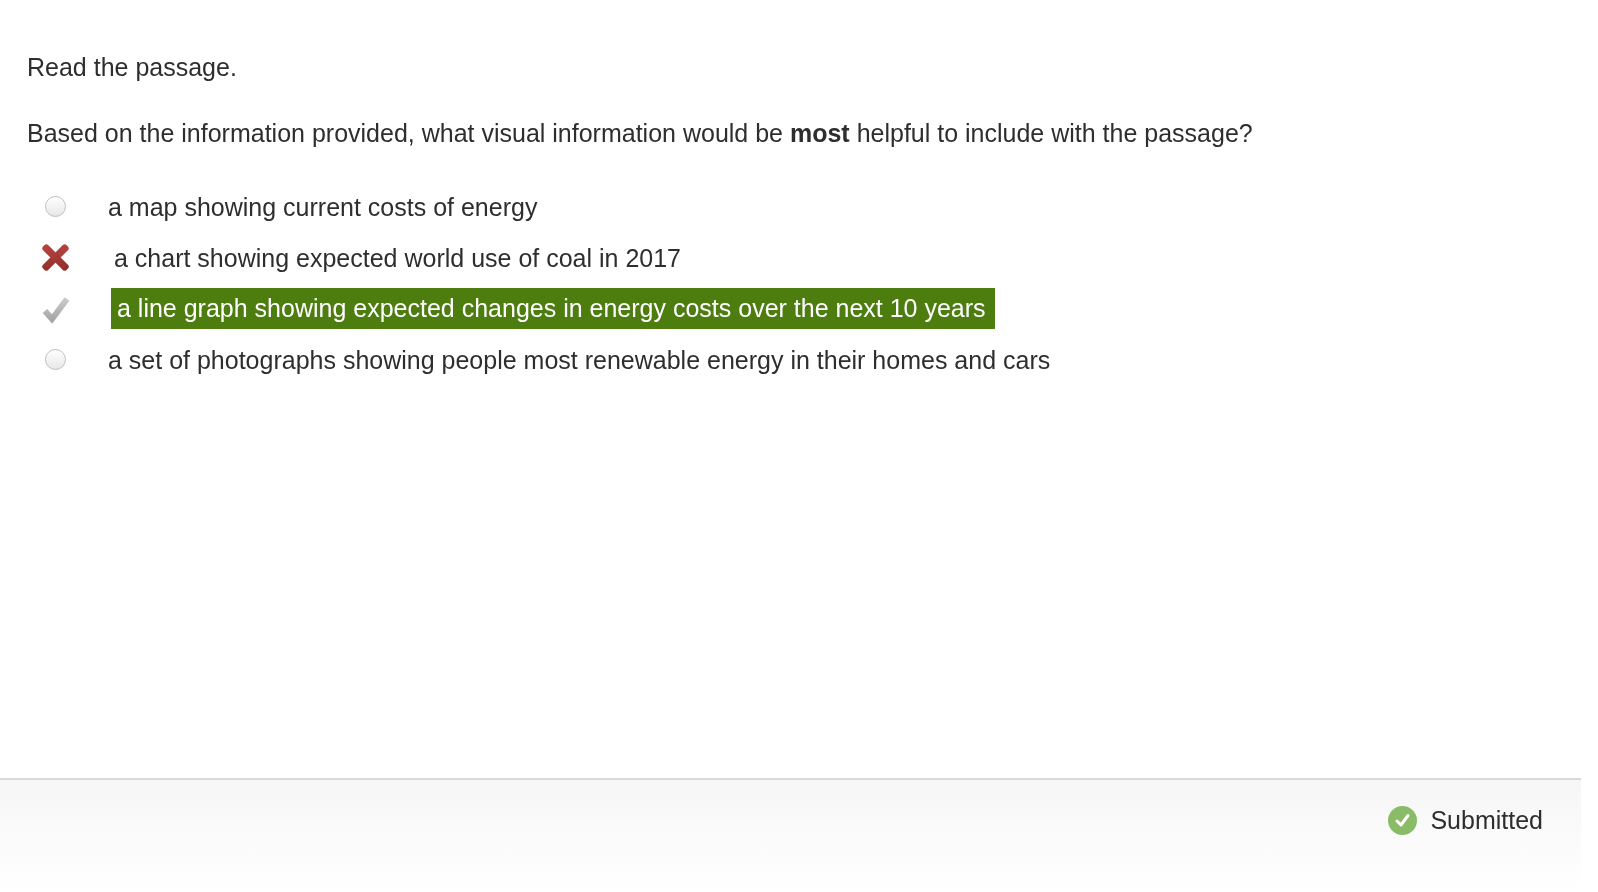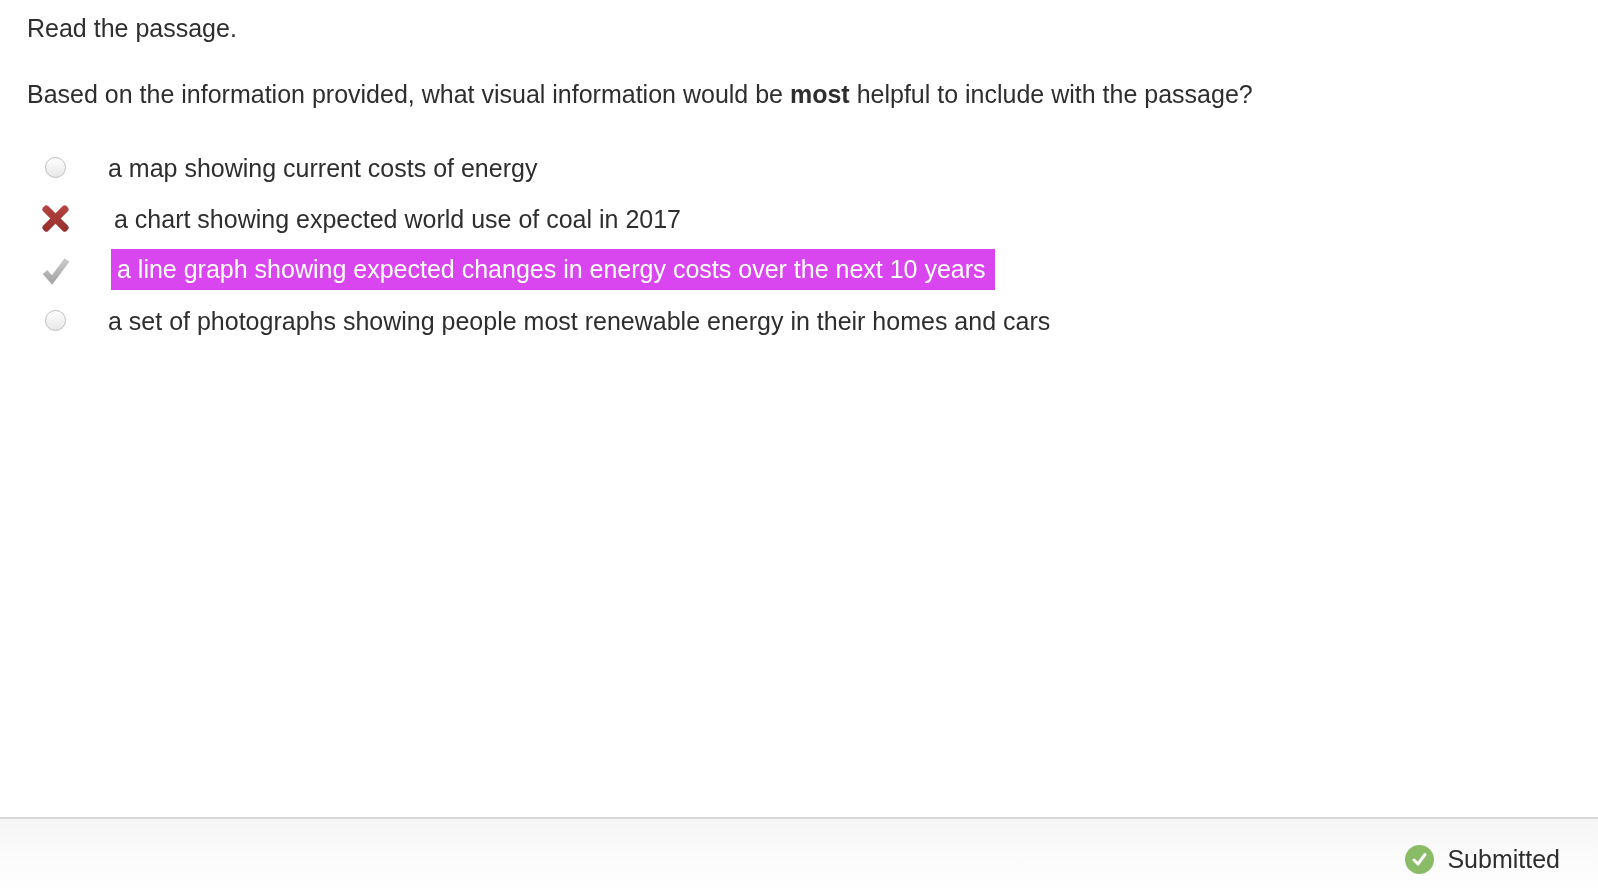--- a/index.html
+++ b/index.html
@@ -7,20 +7,21 @@
     width: 1598px;
     height: 892px;
     background: #ffffff;
     font-family: "Liberation Sans", sans-serif;
     color: #2e2e2e;
     overflow: hidden;
     position: relative;
   }
   .content {
     padding: 12px 27px 0 27px;
+    margin-top: 39px;
   }
   .instruction {
     font-size: 25px;
     line-height: 32px;
     margin-bottom: 34px;
   }
   .passage {
     font-size: 25px;
     line-height: 42px;
     margin-bottom: 22px;
@@ -56,32 +57,32 @@
     background: linear-gradient(to bottom, #fefefe 0%, #f2f2f2 55%, #e7e7e7 100%);
     box-shadow: inset 0 1px 1px rgba(255,255,255,0.9);
   }
   .icon-x svg, .icon-check svg { display: block; }
   .option-label {
     font-size: 25px;
     line-height: 32px;
     white-space: nowrap;
   }
   .option-label.highlighted {
-    background: #d946ef;
+    background: #4d7c0f;
     color: #ffffff;
     padding: 4px 9px 5px 6px;
     margin-left: 3px;
   }
 
   .footer-bar {
     position: absolute;
     left: 0;
-    right: 0;
+    right: 17px;
     bottom: 0;
-    height: 75px;
+    height: 114px;
     border-top: 2px solid #d8d8d8;
     background: linear-gradient(to bottom, #f6f6f6 0%, #fbfbfb 55%, #ffffff 100%);
   }
   .submitted-status {
     position: absolute;
     top: 26px;
     right: 38px;
     display: flex;
     align-items: center;
     gap: 13px;

